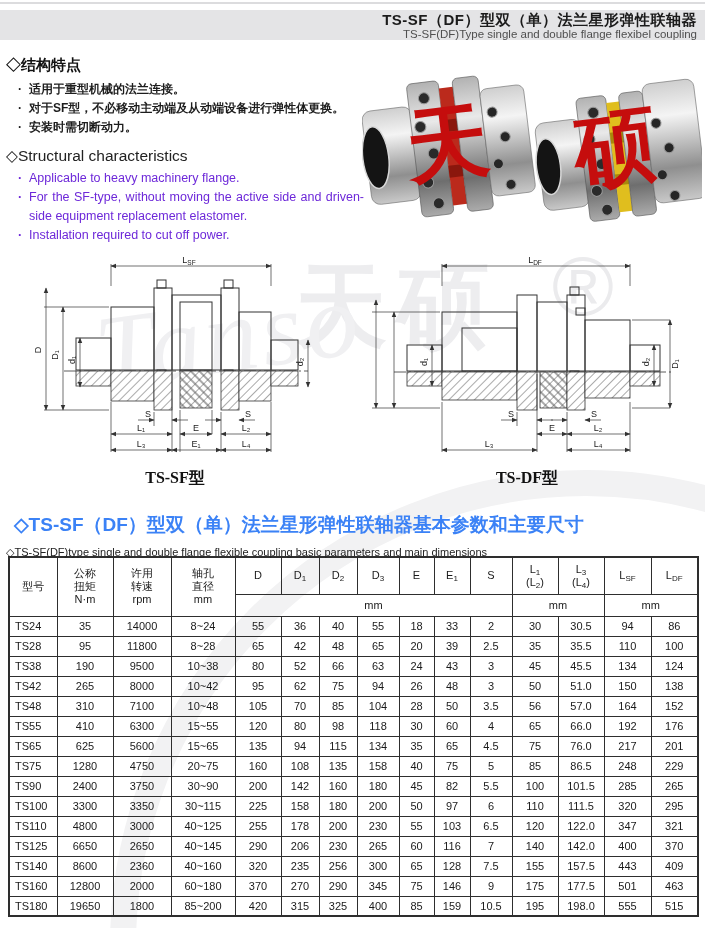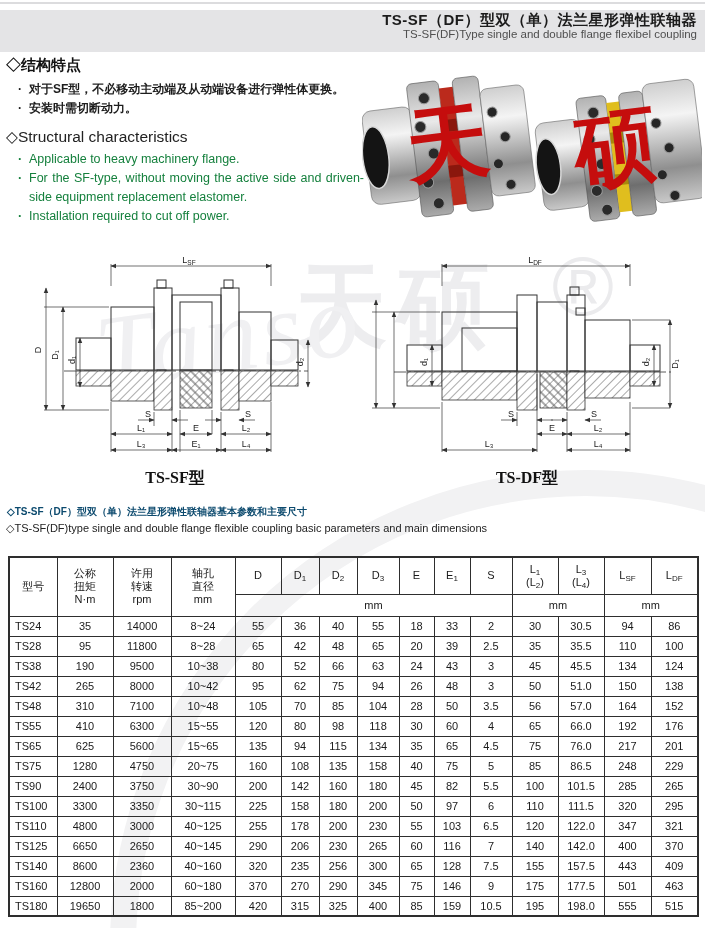--- a/index.html
+++ b/index.html
@@ -1,51 +1,51 @@
 <!DOCTYPE html>
 <html><head>
 <meta charset="utf-8">
 <style>
   html,body{margin:0;padding:0;}
   body{width:705px;height:928px;position:relative;background:#fff;
        font-family:"Liberation Sans",sans-serif;overflow:hidden;}
   .topline{position:absolute;top:2px;left:0;width:705px;height:2px;background:#dcdcde;}
   
-  .titlebar{position:absolute;top:10px;left:0;width:705px;height:42px;background:#e4e4e6;
+  .titlebar{position:absolute;top:10px;left:0;width:705px;height:30px;background:#e4e4e6;
             text-align:right;padding:1px 8px 0 0;box-sizing:border-box;z-index:2;}
   .t-zh{font-size:15px;font-weight:bold;color:#1b1b1b;line-height:17px;letter-spacing:.5px;}
   .t-en{font-size:11.5px;color:#4f4f4f;line-height:13px;}
   
   .wm{position:absolute;z-index:0;pointer-events:none;}
   .wm-tanso{left:95px;top:275px;font-family:"Liberation Serif",serif;font-style:italic;
             font-size:105px;color:#f0f0f2;transform:rotate(-8deg);letter-spacing:4px;}
   .wm-chars{left:295px;top:245px;font-size:92px;font-weight:bold;color:#ededef;letter-spacing:10px;}
   .wm-reg{left:552px;top:238px;font-size:84px;color:#ebebed;}
   .wm-swoosh{left:110px;top:470px;width:900px;height:900px;border:26px solid #f2f2f3;border-radius:50%;}
   
   .features{position:absolute;left:6px;top:56px;width:358px;z-index:2;}
   .features h2{font-size:15px;font-weight:bold;color:#111;margin:0 0 5px 0;}
   .features h2.en{font-weight:normal;font-size:15.5px;margin:10px 0 4px 0;color:#222;}
   .features ul{list-style:none;margin:0;padding:0 0 0 12px;}
   .features li{position:relative;padding-left:11px;font-size:12px;line-height:19px;color:#1d1d1d;}
   .features ul.zh li{font-weight:bold;}
-  .features ul.en li{font-size:12.5px;color:#15803d;text-align:justify;}
+  .features ul.en li{font-size:12.5px;color:#6d28d9;text-align:justify;}
   .features li::before{content:"·";position:absolute;left:0;font-weight:bold;}
   
   .photo{position:absolute;left:362px;top:46px;width:340px;height:200px;z-index:2;}
   
   .diagram{position:absolute;top:250px;z-index:1;}
   .diagram-left{left:6px;width:338px;}
   .diagram-right{left:352px;width:350px;}
   .diagram .caption{text-align:center;font-family:"Liberation Serif",serif;font-weight:bold;
                     font-size:16px;color:#111;margin-top:2px;}
   .dg text{font-size:9px;fill:#222;font-family:"Liberation Sans",sans-serif;}
   
   .section-heading{position:absolute;left:6px;top:504px;width:695px;z-index:2;}
-  .section-heading h3{font-size:10px;font-weight:bold;color:#0c4a6e;margin:1px;}
+  .section-heading h3{font-size:19px;font-weight:bold;color:#3b82f6;margin:8px;}
   .section-heading .sub{font-size:11px;color:#222;margin-top:3px;}
   table{position:absolute;left:8px;top:556px;width:689px;z-index:1;border-collapse:collapse;
         table-layout:fixed;text-align:center;color:#1a1a1a;background:transparent;
         border:2px solid #2e2e2e;}
   th,td{border:1px solid #2e2e2e;padding:0;overflow:hidden;}
   thead th{font-weight:normal;font-size:11px;line-height:13px;margin-top:21px;}
   thead tr.r1{height:37px;}
   thead tr.r2{height:22px;}
   tbody tr{height:20px;}
   tbody td{font-size:11px;}
@@ -63,20 +63,21 @@
 <div class="wm wm-swoosh"></div>
 
 <header class="titlebar">
   <div class="t-zh">TS-SF（DF）型双（单）法兰星形弹性联轴器</div>
   <div class="t-en">TS-SF(DF)Type single and double flange flexibel coupling</div>
 </header>
 
 <section class="features">
   <h2>◇结构特点</h2>
   <ul class="zh">
+      <li>适用于重型机械的法兰连接。</li>
       <li>对于SF型，不必移动主动端及从动端设备进行弹性体更换。</li>
       <li>安装时需切断动力。</li>
     </ul>
   <h2 class="en">◇Structural characteristics</h2>
   <ul class="en">
       <li>Applicable to heavy machinery flange.</li>
       <li>For the SF-type, without moving the active side and driven-side equipment replacement elastomer.</li>
       <li>Installation required to cut off power.</li>
     </ul>
 </section>

